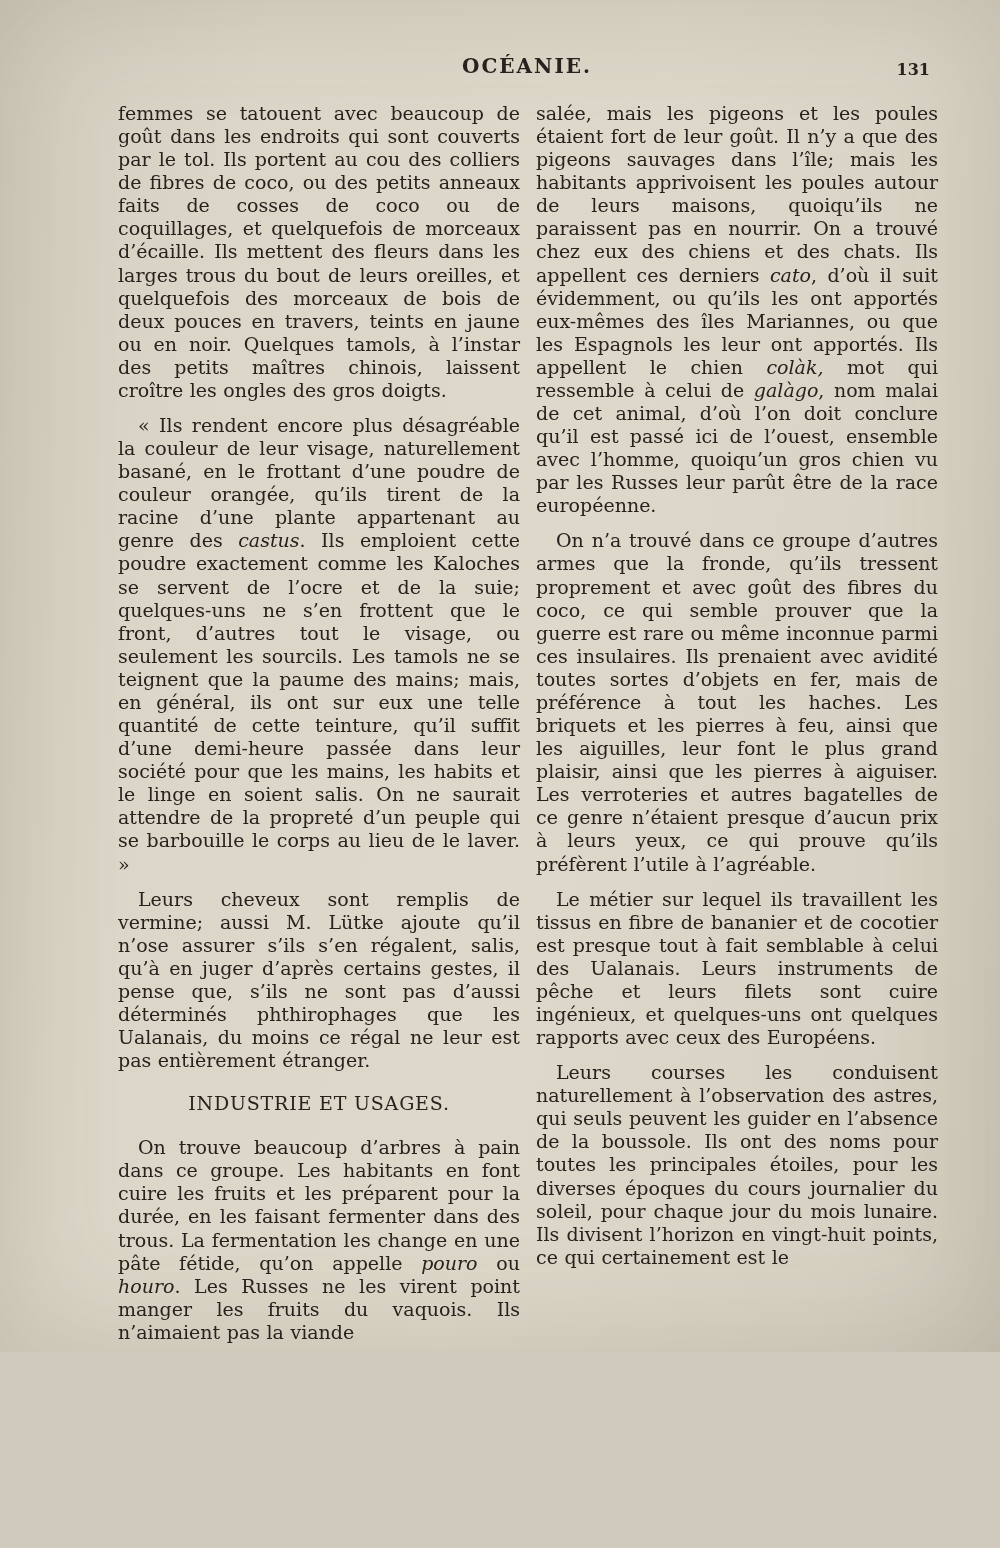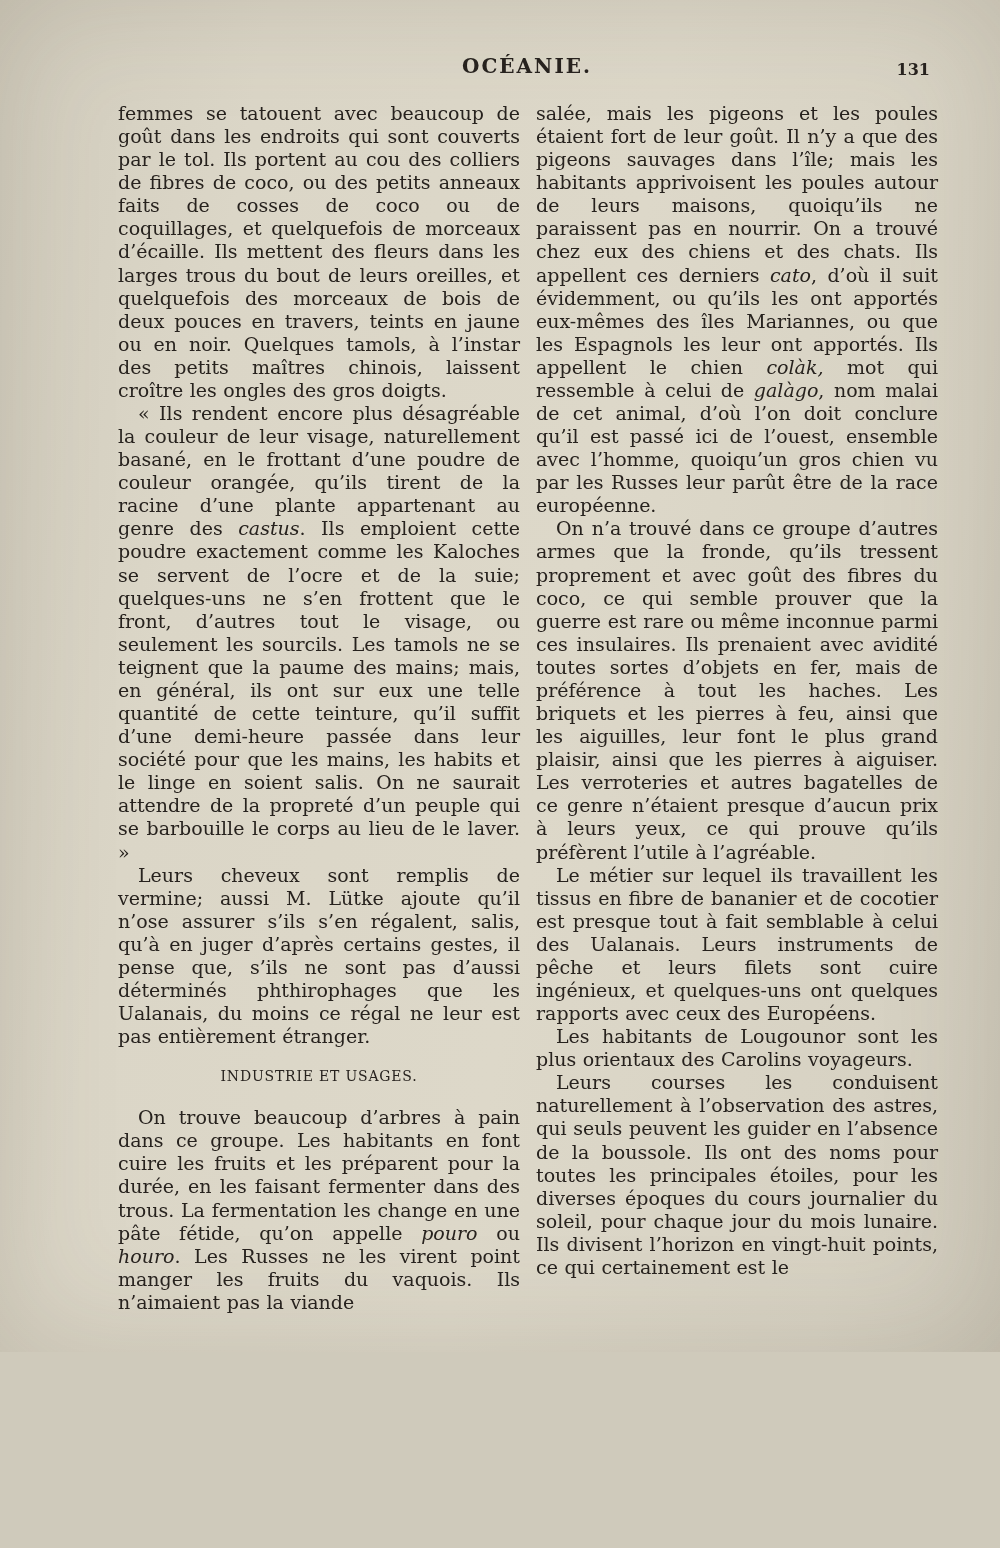--- a/index.html
+++ b/index.html
@@ -54,25 +54,25 @@
   .col {
     flex: 1 1 0;
   }
   .para {
     margin: 0;
     font-size: 19px;
     line-height: 1.215;
     text-align: justify;
     word-spacing: 0.5px;
   }
-  .para.indent { text-indent: 20px; }
+  .para.indent { text-indent: 20px; margin-top: 12px; }
   .para em { }
   .section-heading {
     text-align: center;
-    font-size: 14px;
+    font-size: 19px;
     letter-spacing: 0.8px;
     margin: 20px 0 22px 0;
     font-weight: normal;
   }
   .signature-mark {
     position: absolute;
     top: 1386px;
     right: 180px;
     font-size: 19px;
     font-weight: bold;
@@ -93,20 +93,19 @@
         <p class="para"><span>femmes se tatouent avec beaucoup de goût dans les endroits qui sont couverts par le tol. Ils portent au cou des colliers de fibres de coco, ou des petits anneaux faits de cosses de coco ou de coquillages, et quelquefois de morceaux d’écaille. Ils mettent des fleurs dans les larges trous du bout de leurs oreilles, et quelquefois des morceaux de bois de deux pouces en travers, teints en jaune ou en noir. Quelques tamols, à l’instar des petits maîtres chinois, laissent croître les ongles des gros doigts.</span></p>
         <p class="para indent"><span>« Ils rendent encore plus désagréable la couleur de leur visage, naturellement basané, en le frottant d’une poudre de couleur orangée, qu’ils tirent de la racine d’une plante appartenant au genre des </span><em>castus</em><span>. Ils emploient cette poudre exactement comme les Kaloches se servent de l’ocre et de la suie; quelques-uns ne s’en frottent que le front, d’autres tout le visage, ou seulement les sourcils. Les tamols ne se teignent que la paume des mains; mais, en général, ils ont sur eux une telle quantité de cette teinture, qu’il suffit d’une demi-heure passée dans leur société pour que les mains, les habits et le linge en soient salis. On ne saurait attendre de la propreté d’un peuple qui se barbouille le corps au lieu de le laver. »</span></p>
         <p class="para indent"><span>Leurs cheveux sont remplis de vermine; aussi M. Lütke ajoute qu’il n’ose assurer s’ils s’en régalent, salis, qu’à en juger d’après certains gestes, il pense que, s’ils ne sont pas d’aussi déterminés phthirophages que les Ualanais, du moins ce régal ne leur est pas entièrement étranger.</span></p>
         <div class="section-heading">INDUSTRIE ET USAGES.</div>
         <p class="para indent"><span>On trouve beaucoup d’arbres à pain dans ce groupe. Les habitants en font cuire les fruits et les préparent pour la durée, en les faisant fermenter dans des trous. La fermentation les change en une pâte fétide, qu’on appelle </span><em>pouro</em><span> ou </span><em>houro</em><span>. Les Russes ne les virent point manger les fruits du vaquois. Ils n’aimaient pas la viande</span></p>
       </div>
     <div class="col" id="col-right">
         <p class="para"><span>salée, mais les pigeons et les poules étaient fort de leur goût. Il n’y a que des pigeons sauvages dans l’île; mais les habitants apprivoisent les poules autour de leurs maisons, quoiqu’ils ne paraissent pas en nourrir. On a trouvé chez eux des chiens et des chats. Ils appellent ces derniers </span><em>cato</em><span>, d’où il suit évidemment, ou qu’ils les ont apportés eux-mêmes des îles Mariannes, ou que les Espagnols les leur ont apportés. Ils appellent le chien </span><em>colàk,</em><span> mot qui ressemble à celui de </span><em>galàgo</em><span>, nom malai de cet animal, d’où l’on doit conclure qu’il est passé ici de l’ouest, ensemble avec l’homme, quoiqu’un gros chien vu par les Russes leur parût être de la race européenne.</span></p>
         <p class="para indent"><span>On n’a trouvé dans ce groupe d’autres armes que la fronde, qu’ils tressent proprement et avec goût des fibres du coco, ce qui semble prouver que la guerre est rare ou même inconnue parmi ces insulaires. Ils prenaient avec avidité toutes sortes d’objets en fer, mais de préférence à tout les haches. Les briquets et les pierres à feu, ainsi que les aiguilles, leur font le plus grand plaisir, ainsi que les pierres à aiguiser. Les verroteries et autres bagatelles de ce genre n’étaient presque d’aucun prix à leurs yeux, ce qui prouve qu’ils préfèrent l’utile à l’agréable.</span></p>
         <p class="para indent"><span>Le métier sur lequel ils travaillent les tissus en fibre de bananier et de cocotier est presque tout à fait semblable à celui des Ualanais. Leurs instruments de pêche et leurs filets sont cuire ingénieux, et quelques-uns ont quelques rapports avec ceux des Européens.</span></p>
-        <p class="para indent"><span>Les habitants de Lougounor sont les plus orientaux des Carolins voyageurs.</span></p>
         <p class="para indent"><span>Leurs courses les conduisent naturellement à l’observation des astres, qui seuls peuvent les guider en l’absence de la boussole. Ils ont des noms pour toutes les principales étoiles, pour les diverses époques du cours journalier du soleil, pour chaque jour du mois lunaire. Ils divisent l’horizon en vingt-huit points, ce qui certainement est le</span></p>
       </div>
   </div>
 
   <div class="signature-mark">9</div>
 
 </div>
 
 </body></html>

